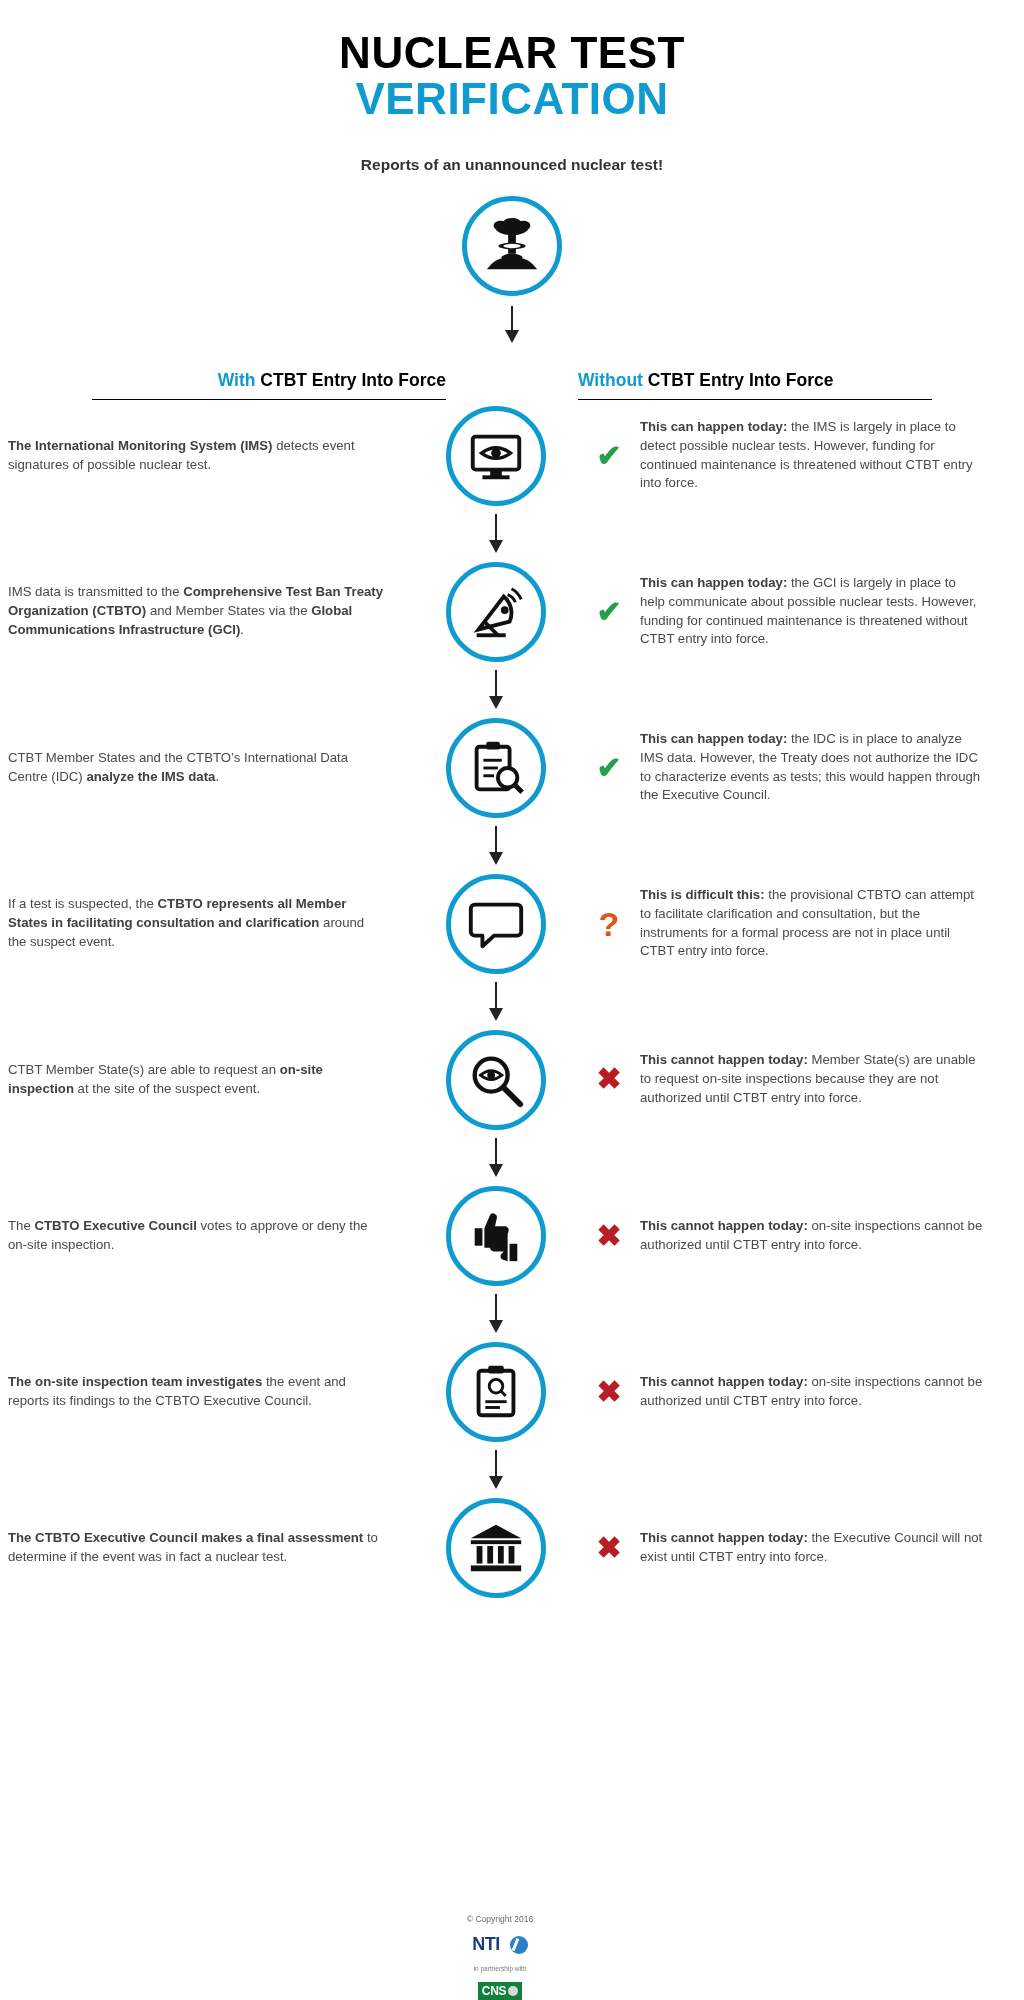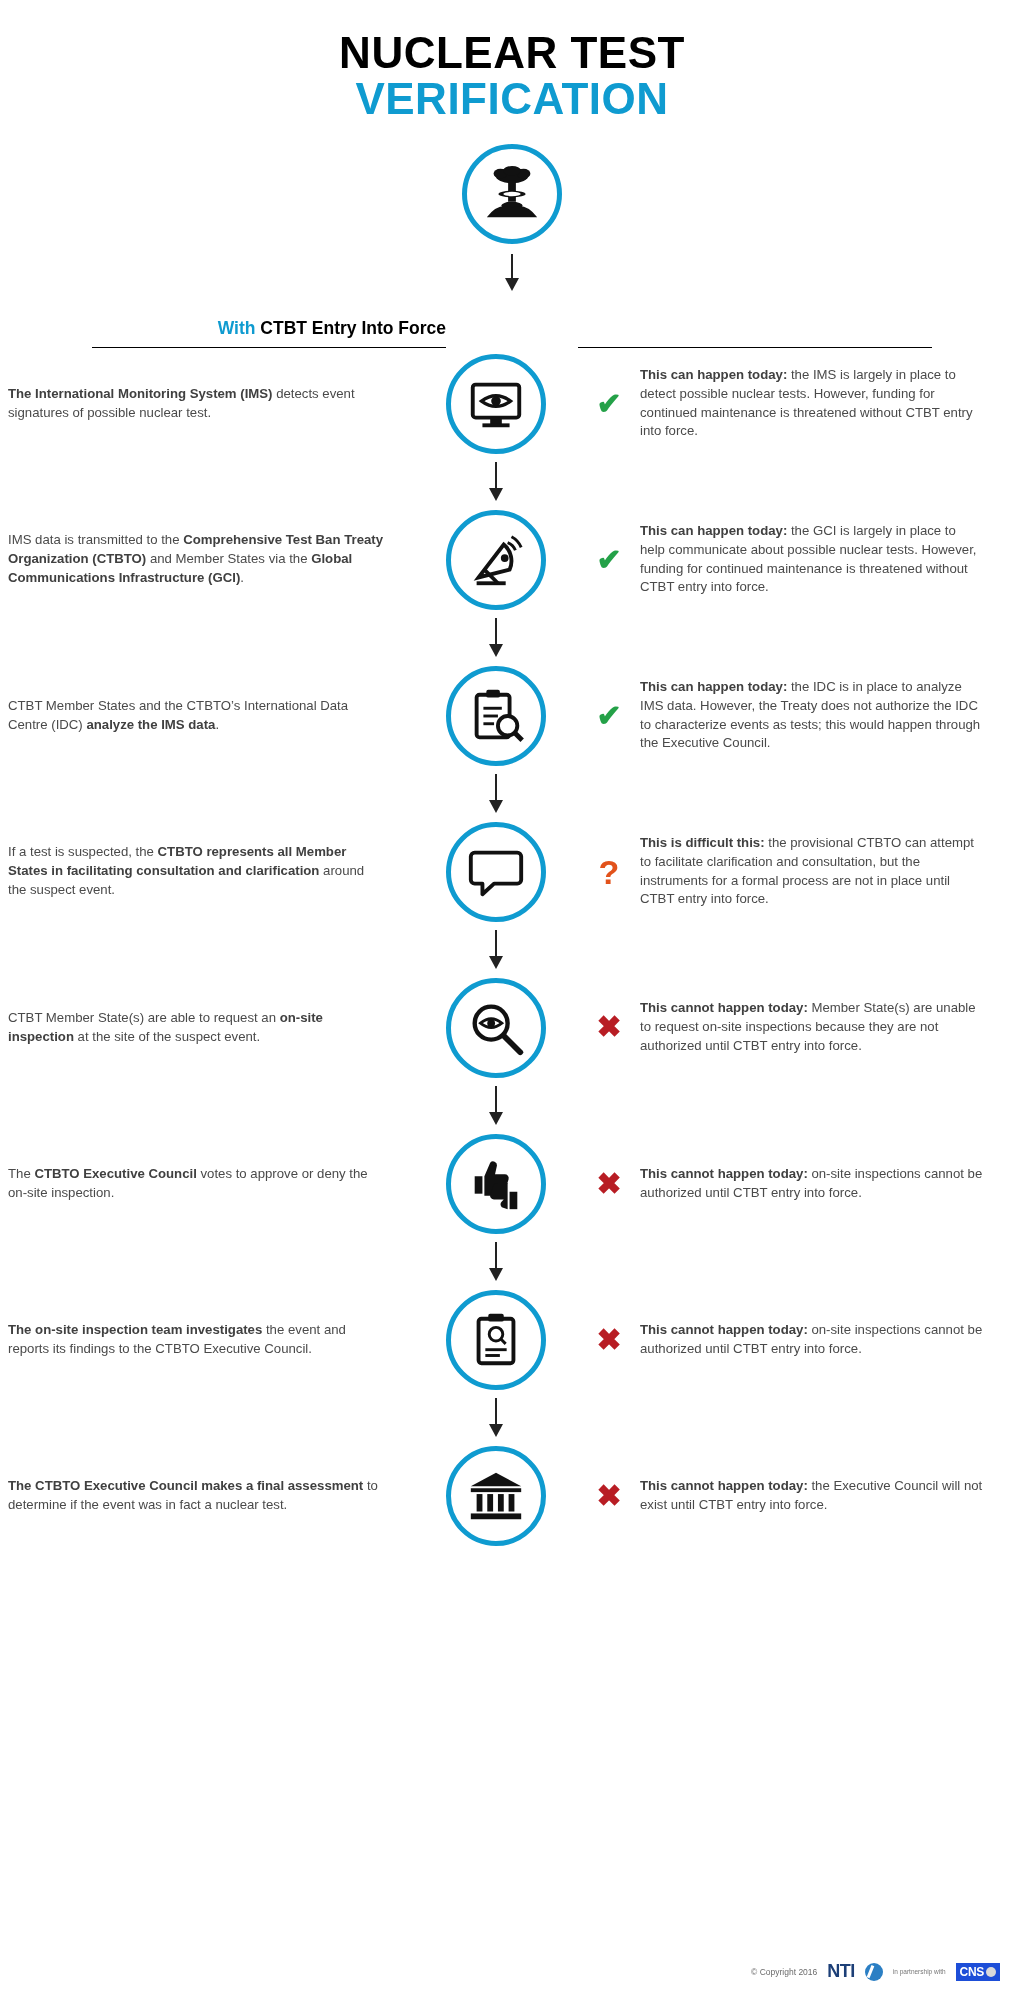--- a/index.html
+++ b/index.html
@@ -84,49 +84,50 @@
 
   .arrow-row { height:56px; display:flex; }
   .arrow-row .sp-l { width:408px; }
   .arrow-row .sp-c { width:176px; display:flex; justify-content:center; align-items:center; }
 
   
   .icon-art { width:62px; height:62px; display:block; }
 
   
   .footer {
-    position:absolute; left:0; right:0; bottom:18px;
+    position:absolute; left:0; right:0; bottom:0;
     display:flex; justify-content:flex-end; align-items:center;
-    gap:10px; padding-right:24px;
+    gap:10px; padding-right:24px;flex-direction:column;
   }
   .copy { font-size:8.5px; color:#6b6b6b; }
   .nti-logo { display:flex; align-items:center; gap:10px; }
   .nti-word { font-size:18px; font-weight:bold; color:#1c3f77; letter-spacing:-0.5px; }
   .nti-mark {
     width:18px; height:18px; border-radius:50%;
     background:#2b7fc4; position:relative; overflow:hidden;
   }
   .nti-mark:after{
     content:""; position:absolute; left:4px; top:2px; width:2.5px; height:13px;
     background:#fff; transform:rotate(22deg);
   }
   .partner { font-size:6.5px; color:#777; }
   .cns-logo {
-    background:#1d4ed8; color:#fff; font-size:12px; font-weight:bold;
+    background:#15803d; color:#fff; font-size:12px; font-weight:bold;
     padding:2px 4px; display:flex; align-items:center; gap:2px;
     letter-spacing:-0.3px;
   }
   .cns-dot { width:10px; height:10px; border-radius:50%; background:#d9d9d9; }
 </style>
 </head>
 <body>
 
 <div class="header">
   <div class="title-l1">NUCLEAR TEST</div>
   <div class="title-l2">VERIFICATION</div>
+  <div class="subtitle">Reports of an unannounced nuclear test!</div>
 </div>
 
 <div class="bomb-wrap">
   <div class="circle">
     <svg class="icon-art" viewBox="0 0 64 64">
       <g fill="#111">
         <ellipse cx="32" cy="13" rx="17" ry="8"></ellipse>
         <ellipse cx="20" cy="11" rx="7" ry="5"></ellipse>
         <ellipse cx="44" cy="11" rx="7" ry="5"></ellipse>
         <ellipse cx="32" cy="8" rx="9" ry="5"></ellipse>
@@ -148,20 +149,23 @@
 </div>
 
 <div class="col-heads">
   <div class="col-head head-left">
     <div class="ch-text">
       <span class="hl">With</span><span> CTBT Entry Into Force</span>
     </div>
     <div class="rule"></div>
   </div>
   <div class="col-head head-right">
+    <div class="ch-text">
+      <span class="hl">Without</span><span> CTBT Entry Into Force</span>
+    </div>
     <div class="rule"></div>
   </div>
 </div>
 
 <div id="flow">
     <div class="row">
     <div class="cell-left"><span class="hl">The International Monitoring System (IMS)</span><span class=""> detects event signatures of possible nuclear test.</span></div>
     <div class="cell-mid">
       <div class="circle">
         <svg class="icon-art" viewBox="0 0 64 64">

